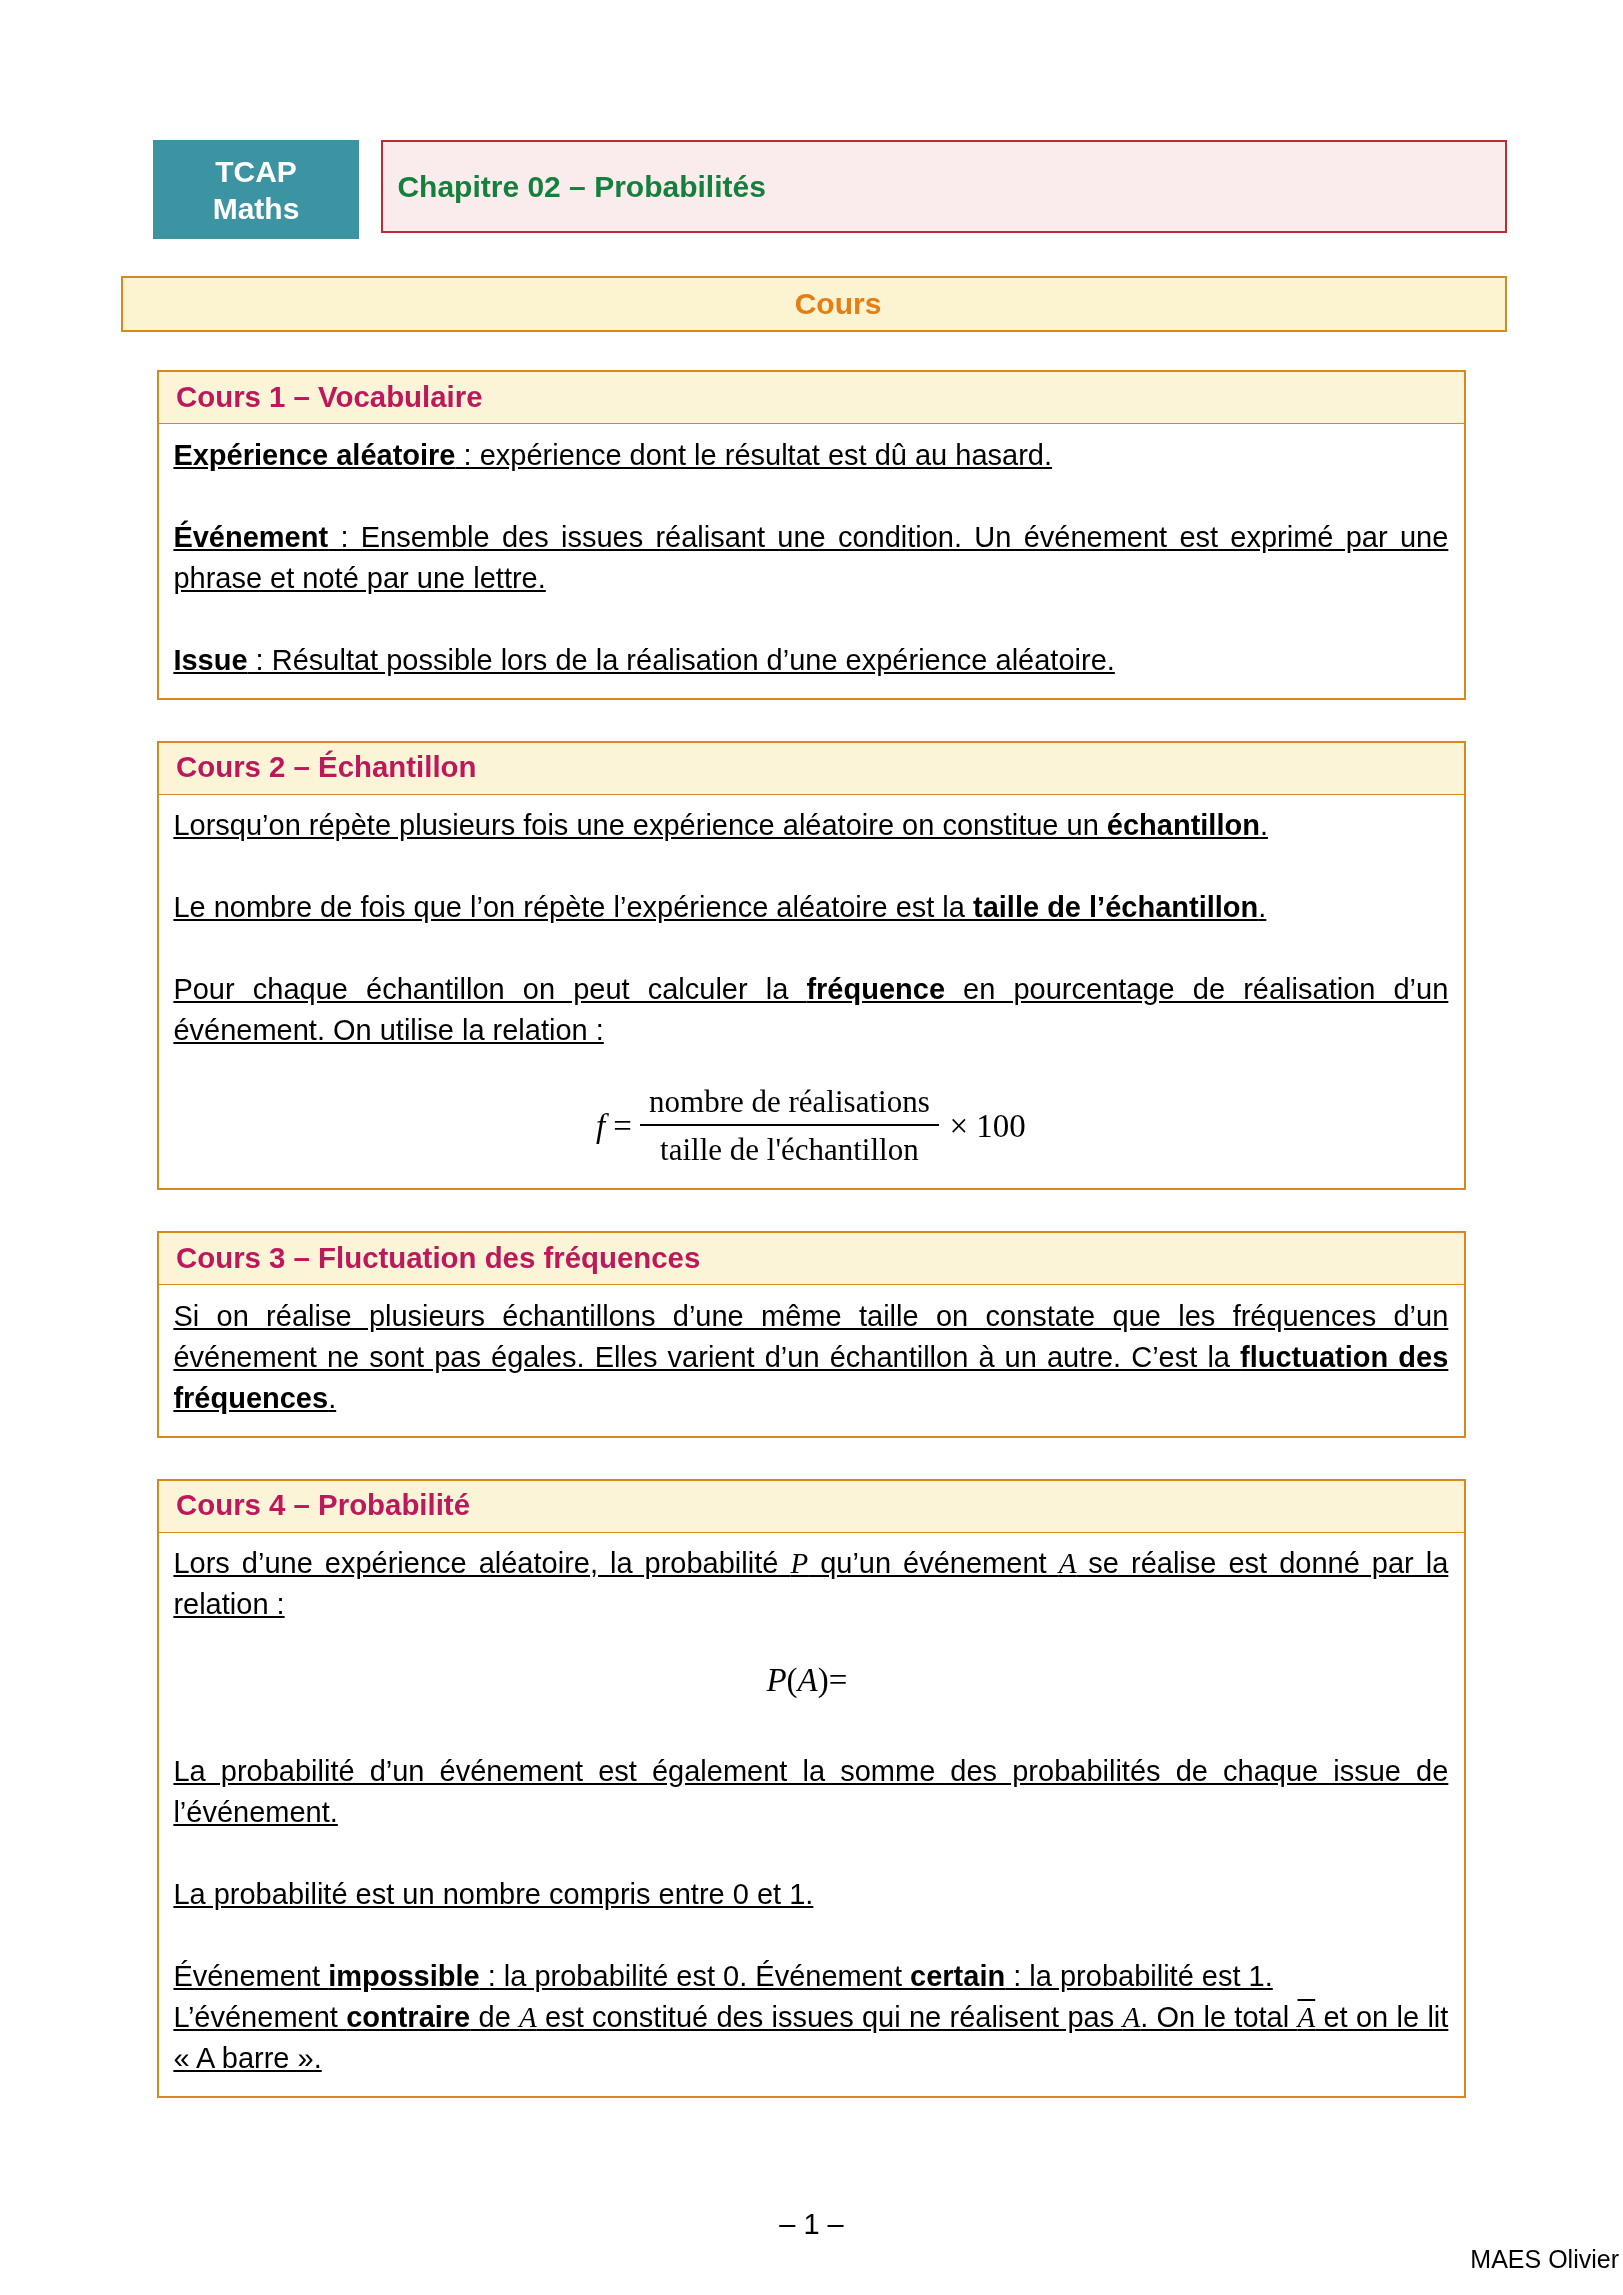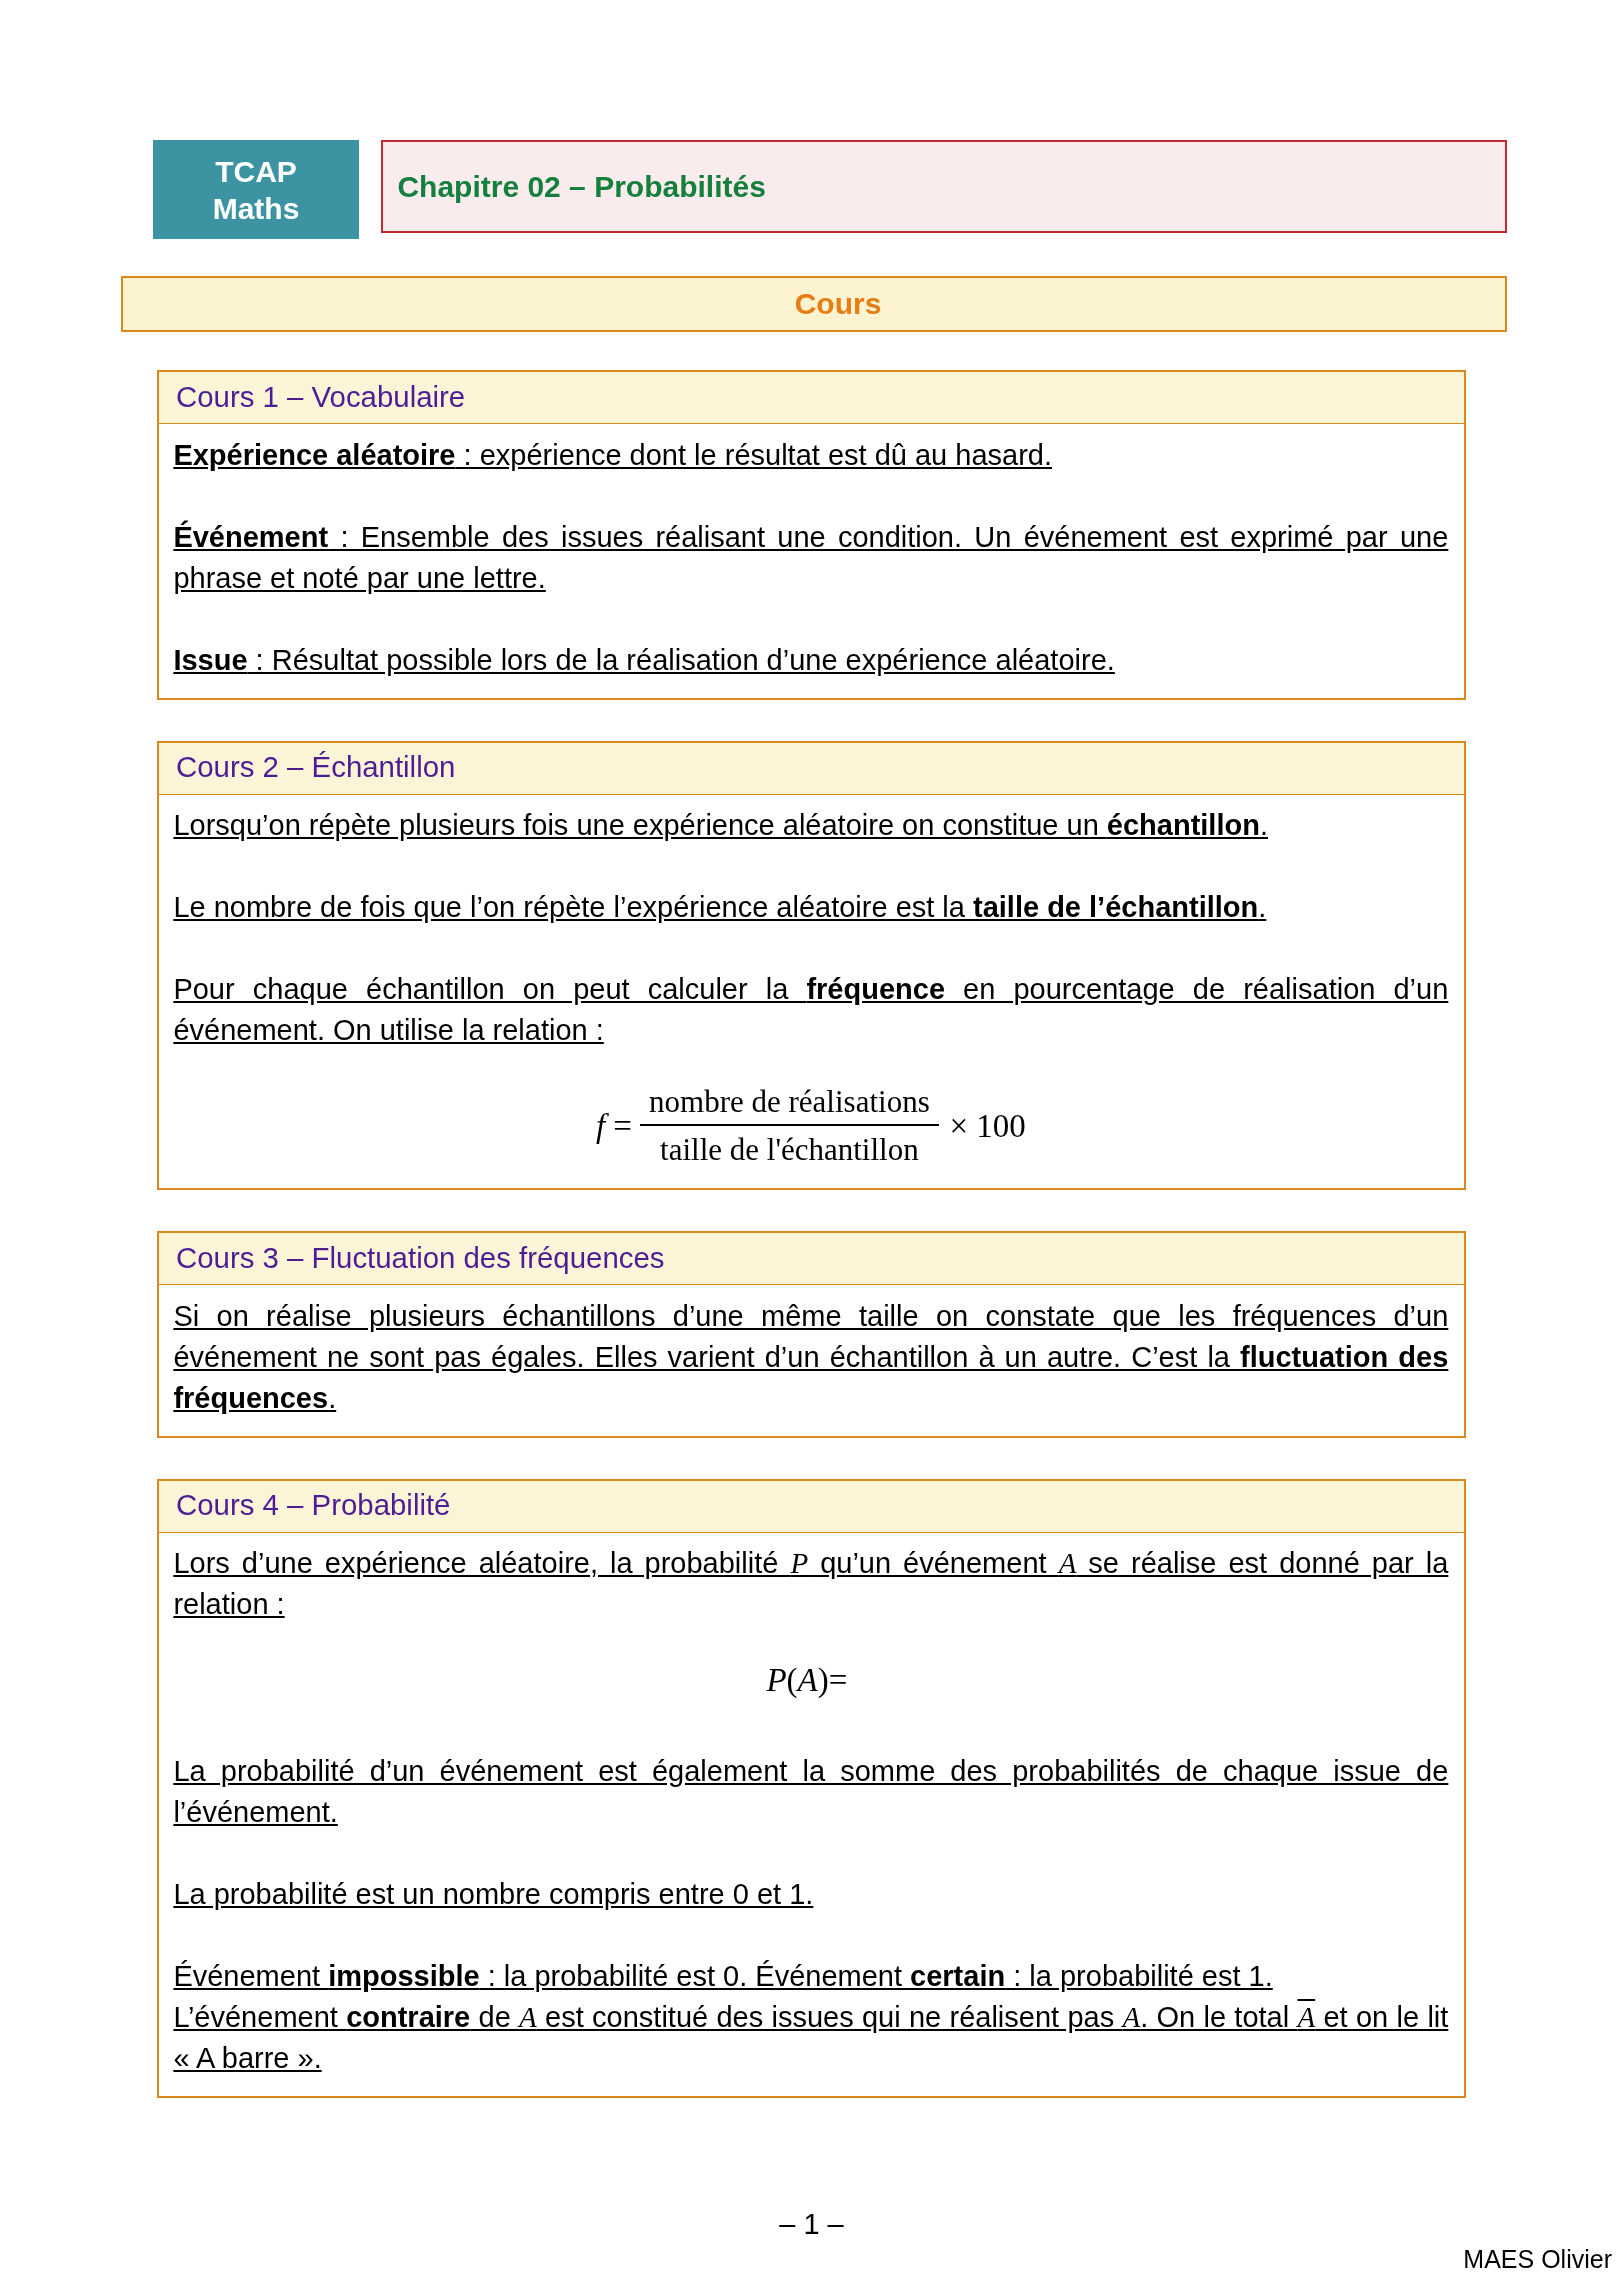--- a/index.html
+++ b/index.html
@@ -57,21 +57,21 @@
     border: 2px solid #D9881E;
     background: #ffffff;
     box-sizing: border-box;
     margin-bottom: 41px;
   }
   .sec-head {
     background: #FCF4D6;
     border-bottom: 1.3px solid #D9881E;
     padding: 7.9px 13px 9.2px 17px;
   }
-  .sec-title { color: #4c1d95; font-weight: normal; font-size: 29.4px; }
+  .sec-title { color: #be185d; font-weight: bold; font-size: 29.4px; }
   .sec-body {
     padding: 10.5px 15.7px 17px 14.4px;
     font-size: 29px;
     line-height: 41px;
     text-decoration: underline;
   }
   .para { text-align: justify; }
   .para + .para { margin-top: 41px; }
   .para.tight { margin-top: 0; }
   .b { font-weight: bold; }
@@ -92,21 +92,21 @@
   .frac .num { display: block; border-bottom: 2px solid #000; padding: 0 9.2px 5.2px 9.2px; }
   .frac .den { display: block; padding: 6.5px 9.2px 0 9.2px; }
   .formula .suffix { display: inline-block; vertical-align: middle; margin-left: 10.5px; }
 
   
   .page-number {
     position: absolute; left: 0; right: 0; bottom: 54px;
     text-align: center; font-size: 29px;
   }
   .author {
-    position: absolute; right: 11px; bottom: 21px;
+    position: absolute; right: 4px; bottom: 21px;
     font-size: 25px;
   }
 </style>
 </head>
 <body>
 
 <div class="page">
 
   <div class="header-row">
     <div class="badge">

